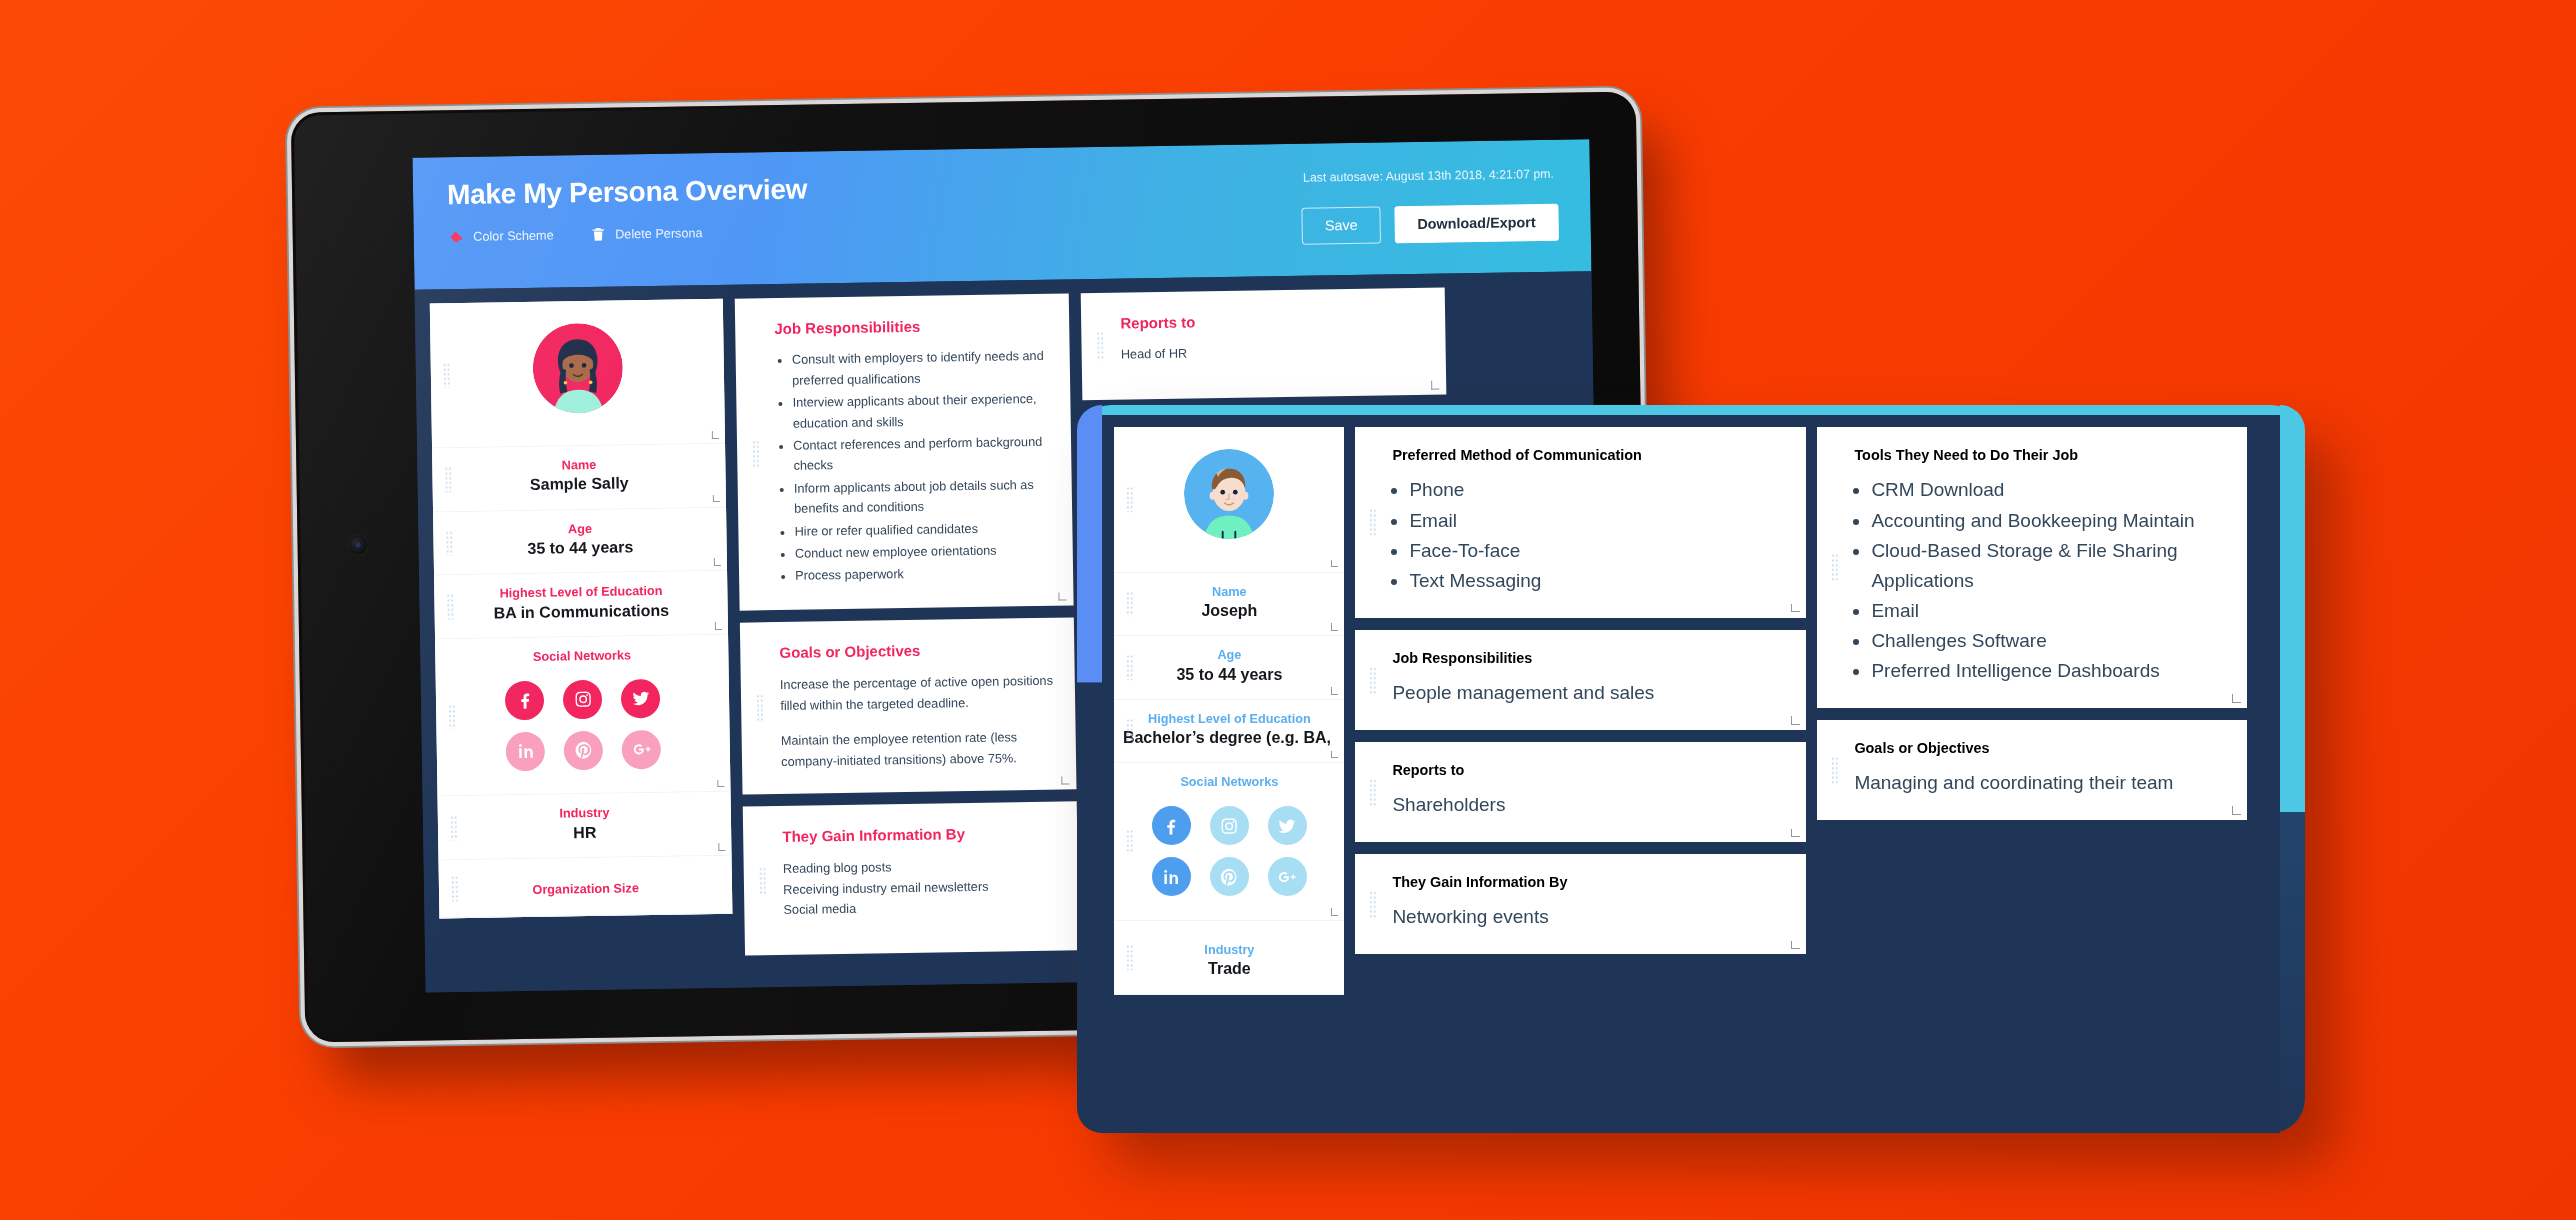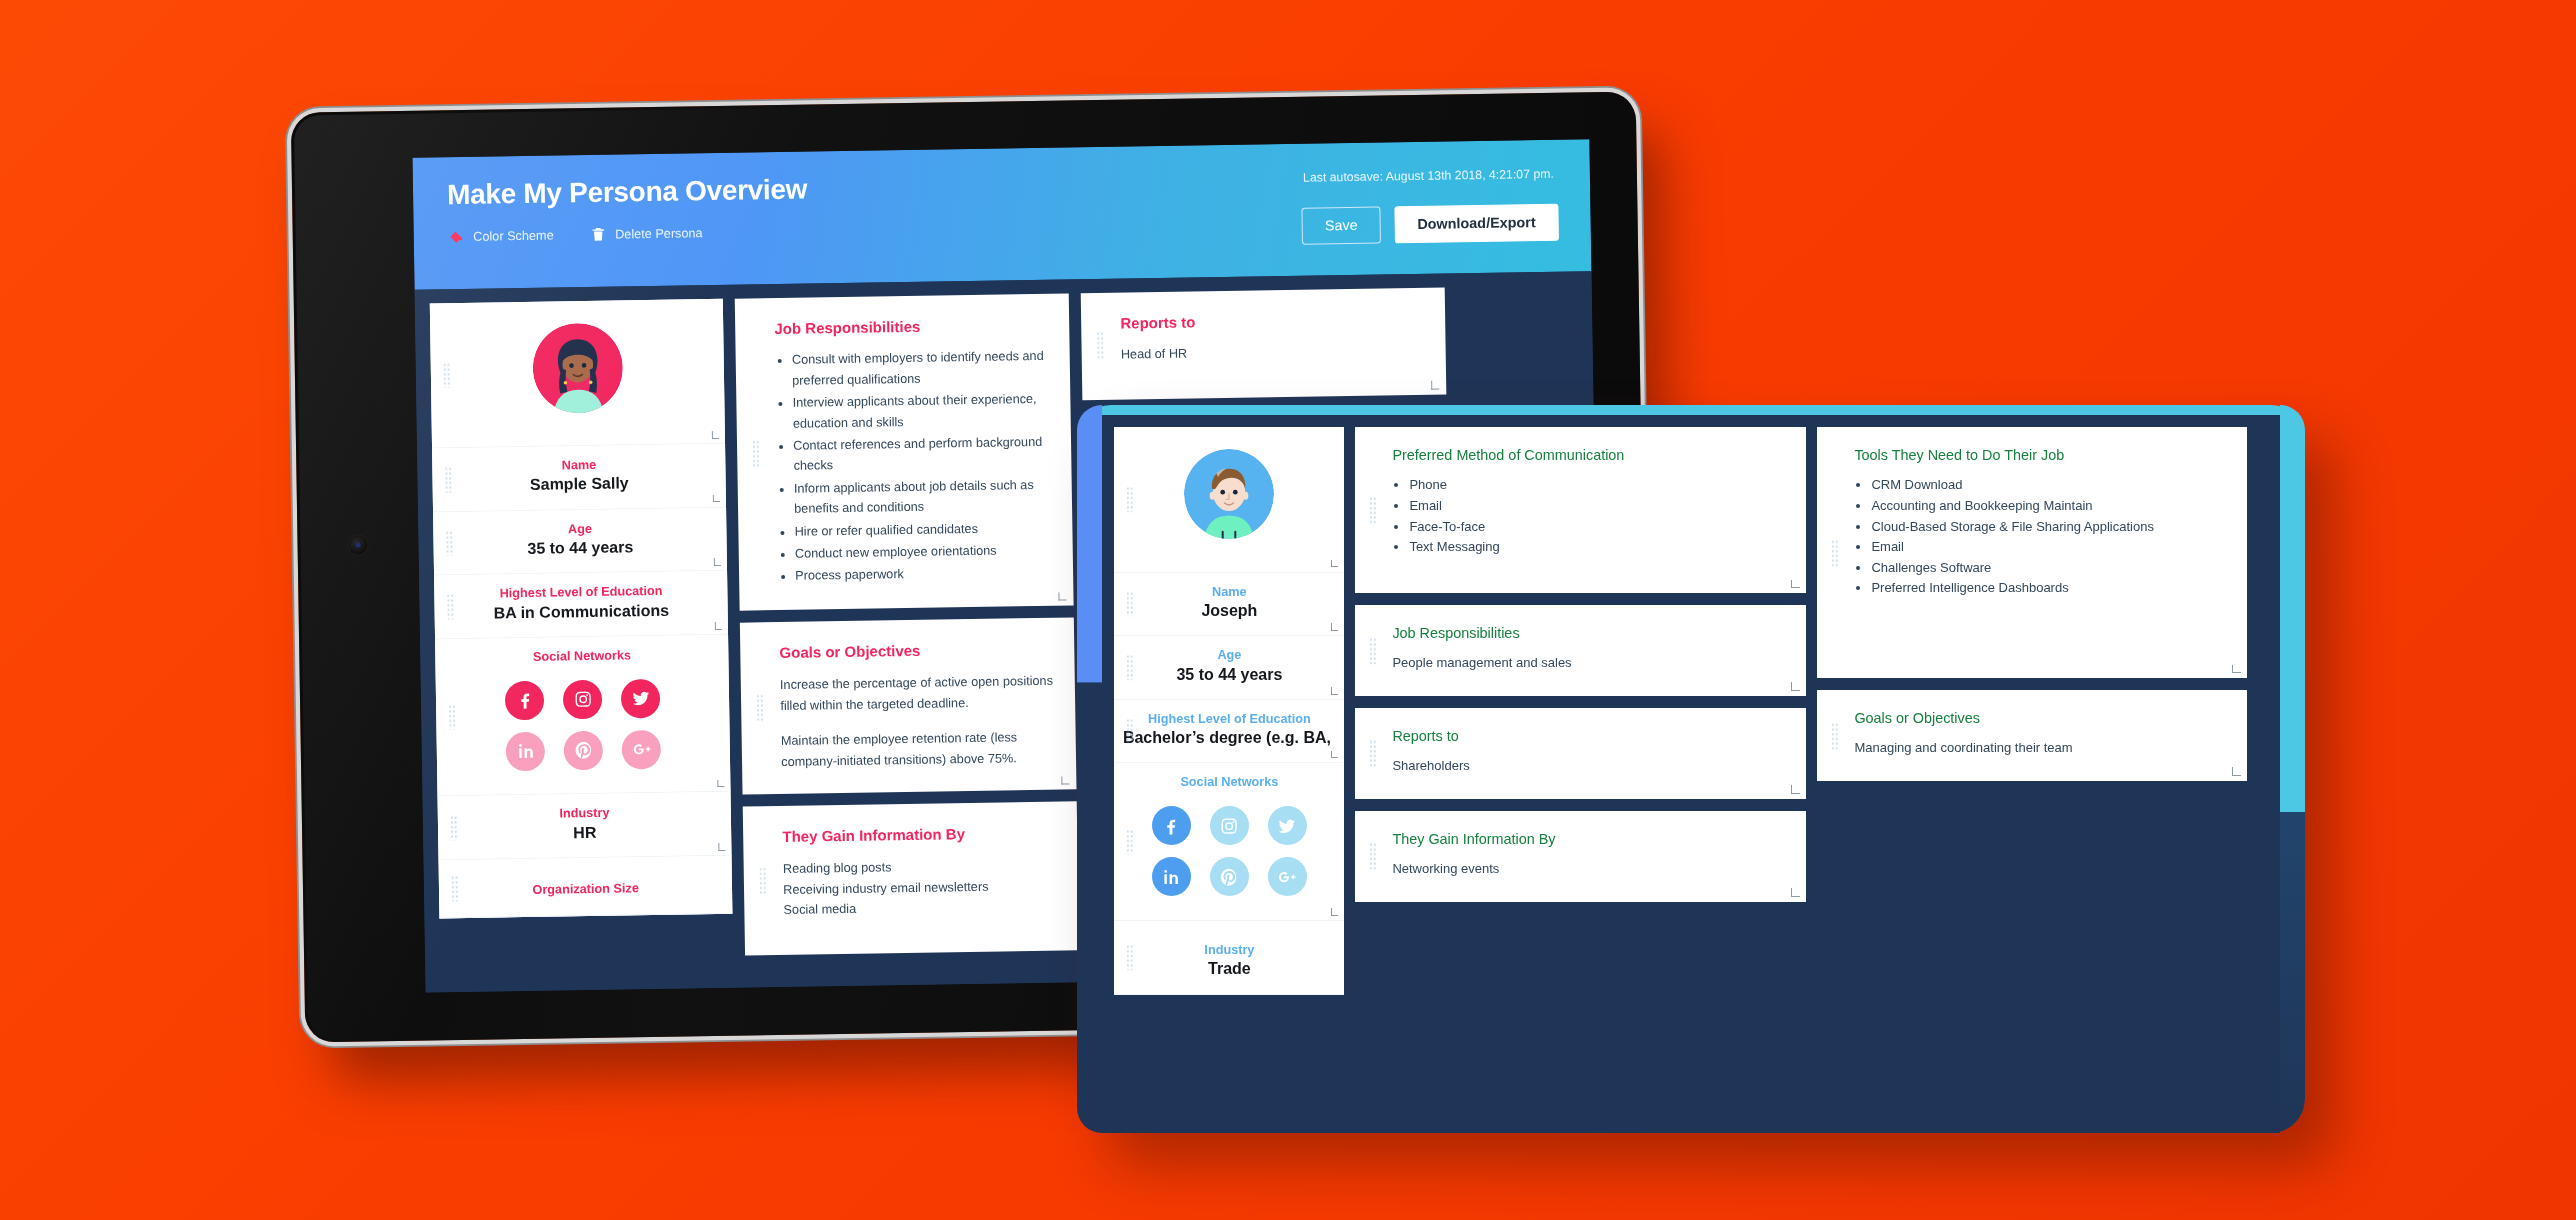--- a/index.html
+++ b/index.html
@@ -180,22 +180,22 @@
   .fcol-b{ width:451px; }
   .fcol-c{ width:430px; }
   .fcard{ position:relative; background:#fff; padding:20.3px 20.3px 22px 37px; }
   .fcard .grip{
     position:absolute;left:13.6px;top:50%;transform:translateY(-50%);
     width:7.6px;height:27px;
     background-image:radial-gradient(#c8dced 0.8px, transparent 1px);
     background-size:3.8px 4.7px;}
   .fcard .resize{ position:absolute;right:6.8px;bottom:5.1px;width:8.5px;height:8.5px;
     border-left:1.7px solid #8d9aa5;border-bottom:1.7px solid #8d9aa5;}
-  .fcard h3{ font-size:14.4px;font-weight:normal;margin-bottom:12px;color:#15803d;}
-  .fcard p,.fcard li{ font-size:13px;line-height:1.58;color:#33475b;}
+  .fcard h3{ font-size:14.4px;font-weight:bold;margin-bottom:12px;color:#000000;}
+  .fcard p,.fcard li{ font-size:19px;line-height:1.58;color:#33475b;}
   .fcard ul{ padding-left:17px; }
 
   
   #tablet-front .corner-teal{
     position:absolute; right:0; top:0; width:25.4px; height:407px;
     border-top-right-radius:34px;
     background:#4dc8e4;
   }
 </style>
 </head>

